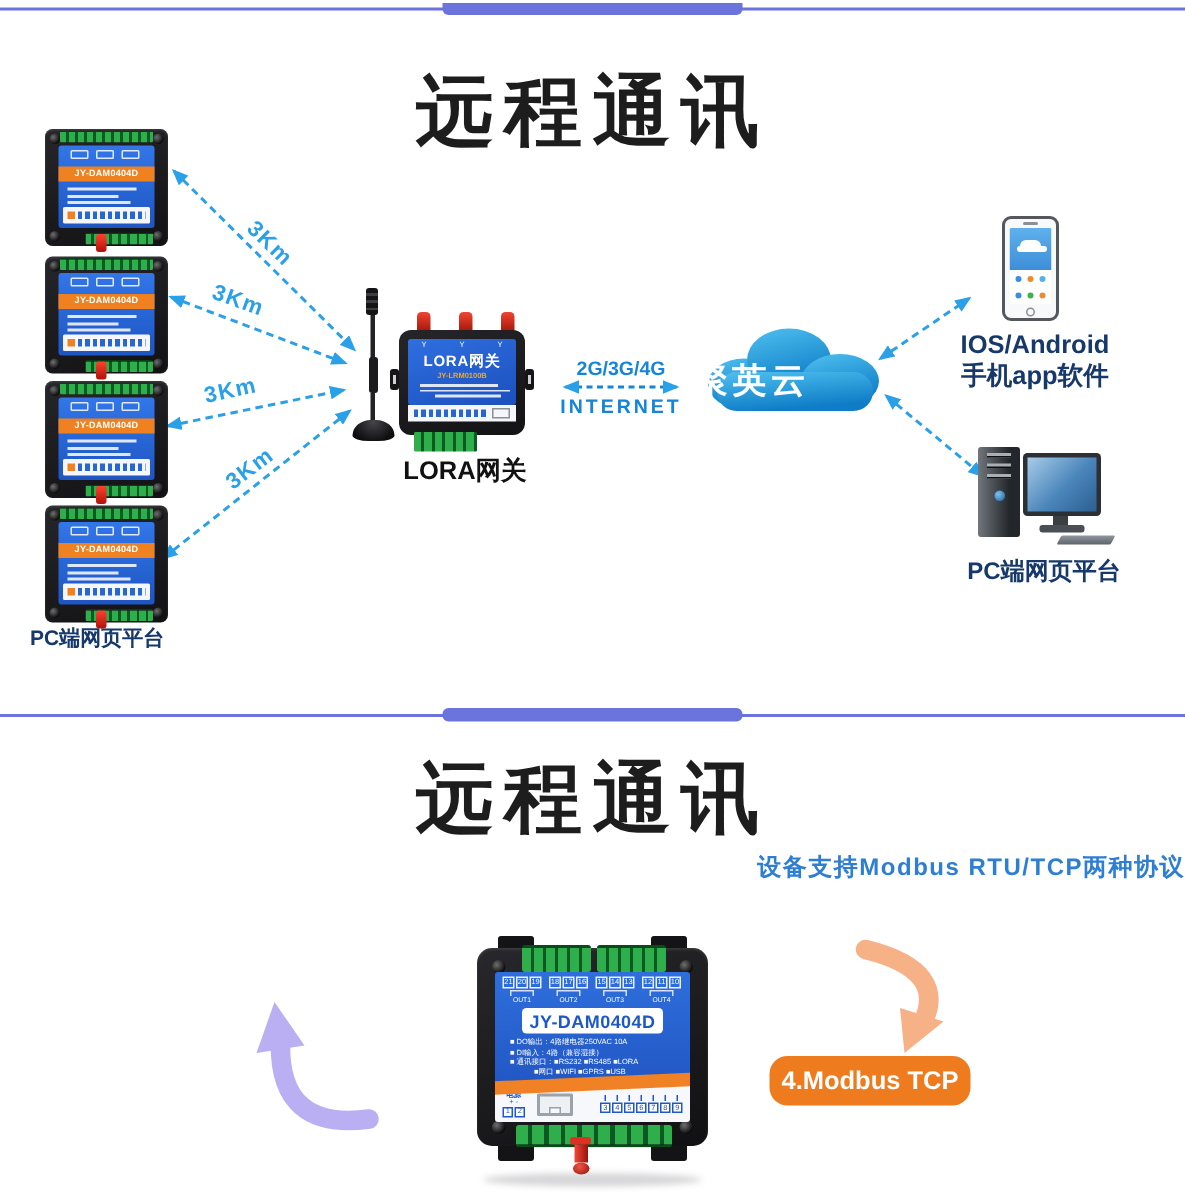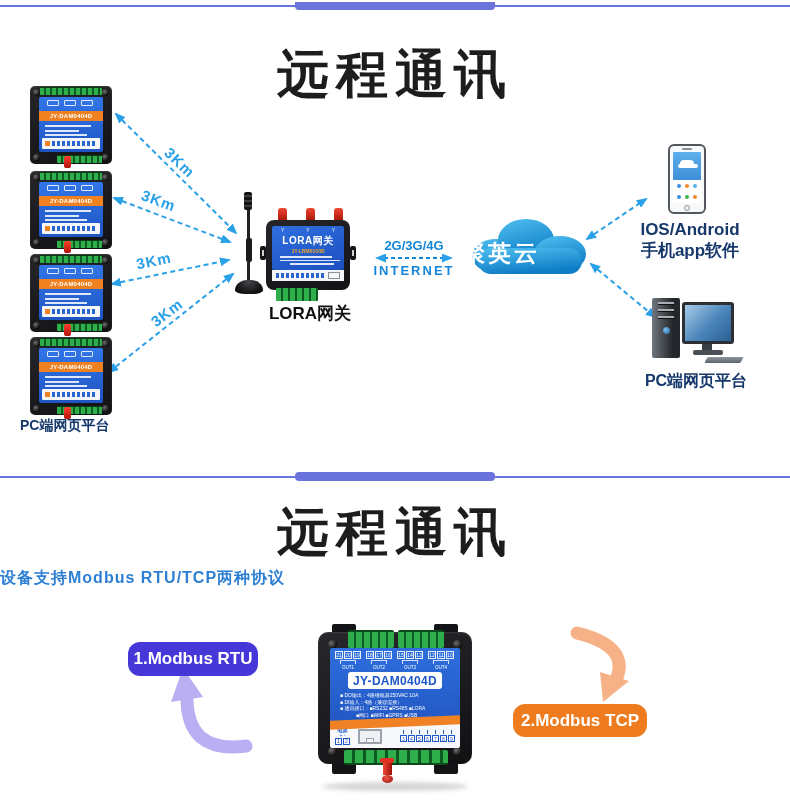--- a/index.html
+++ b/index.html
@@ -9,21 +9,21 @@
   
   .accent-line { position:absolute; left:0; width:790px; height:2px; background:#6b73dd; }
   .accent-notch { position:absolute; left:295px; width:200px; background:#6b73dd; }
   .notch-top { top:0; height:8px; border-radius:0 0 4px 4px; }
   .notch-mid { top:470px; height:9px; border-radius:4px; }
   .line-top { top:3px; }
   .line-mid { top:474px; }
 
   
   .h1 { position:absolute; left:0; width:790px; text-align:center; font-size:52px; font-weight:800; color:#1d1d1d; letter-spacing:7px; }
-  .subtitle { position:absolute; left:0; width:790px; text-align:left; font-size:16px; font-weight:600; color:#2e7fd3; letter-spacing:1px; }
+  .subtitle { position:absolute; left:0; width:790px; text-align:right; font-size:16px; font-weight:600; color:#2e7fd3; letter-spacing:1px; }
 
   
   .cap { position:absolute; font-weight:bold; color:#16386b; }
 
   
   .arrows { position:absolute; left:0; top:0; z-index:1; pointer-events:none; }
 
   .km { position:absolute; z-index:2; color:#2aa0e8; font-weight:bold; font-size:15px; letter-spacing:1px;
         text-shadow:0 0 2px #fff,0 0 2px #fff,0 0 3px #fff; }
 
@@ -389,25 +389,22 @@
       </div>
     <div class="pc-mon">
         <div class="pc-scr"></div>
       </div>
     <div class="pc-neck"></div>
     <div class="pc-base"></div>
     <div class="pc-kbd"></div>
   </div>
   <div class="cap" style="left:630px;top:369px;width:132px;text-align:center;font-size:16px">PC端网页平台</div>
 
-  <div class="badge badge-rtu">
-      <span>1.Modbus RTU</span>
-    </div>
   <div class="badge badge-tcp">
-      <span>2.Modbus TCP</span>
+      <span>4.Modbus TCP</span>
     </div>
 
   <div class="dev">
     <i class="dev-ear" style="left:16px;top:2px"></i>
     <i class="dev-ear" style="left:118px;top:2px"></i>
     <i class="dev-ear" style="left:16px;top:140px"></i>
     <i class="dev-ear" style="left:118px;top:140px"></i>
     <div class="dev-body"></div>
     <i class="dev-screw" style="left:12px;top:18px"></i>
     <i class="dev-screw" style="left:137px;top:18px"></i>

